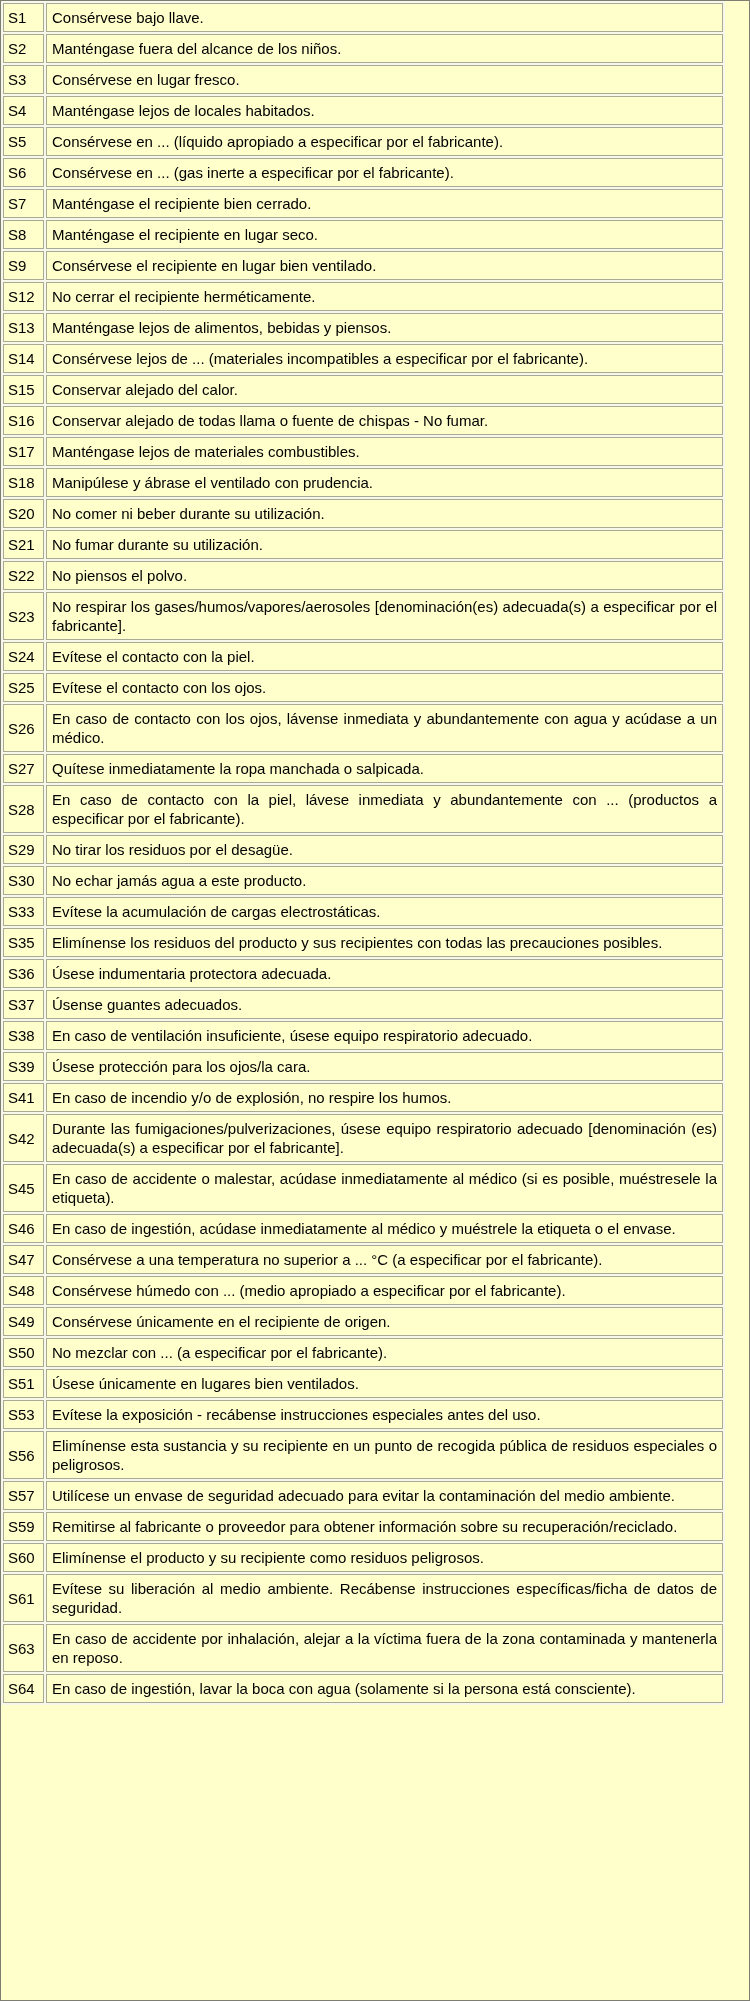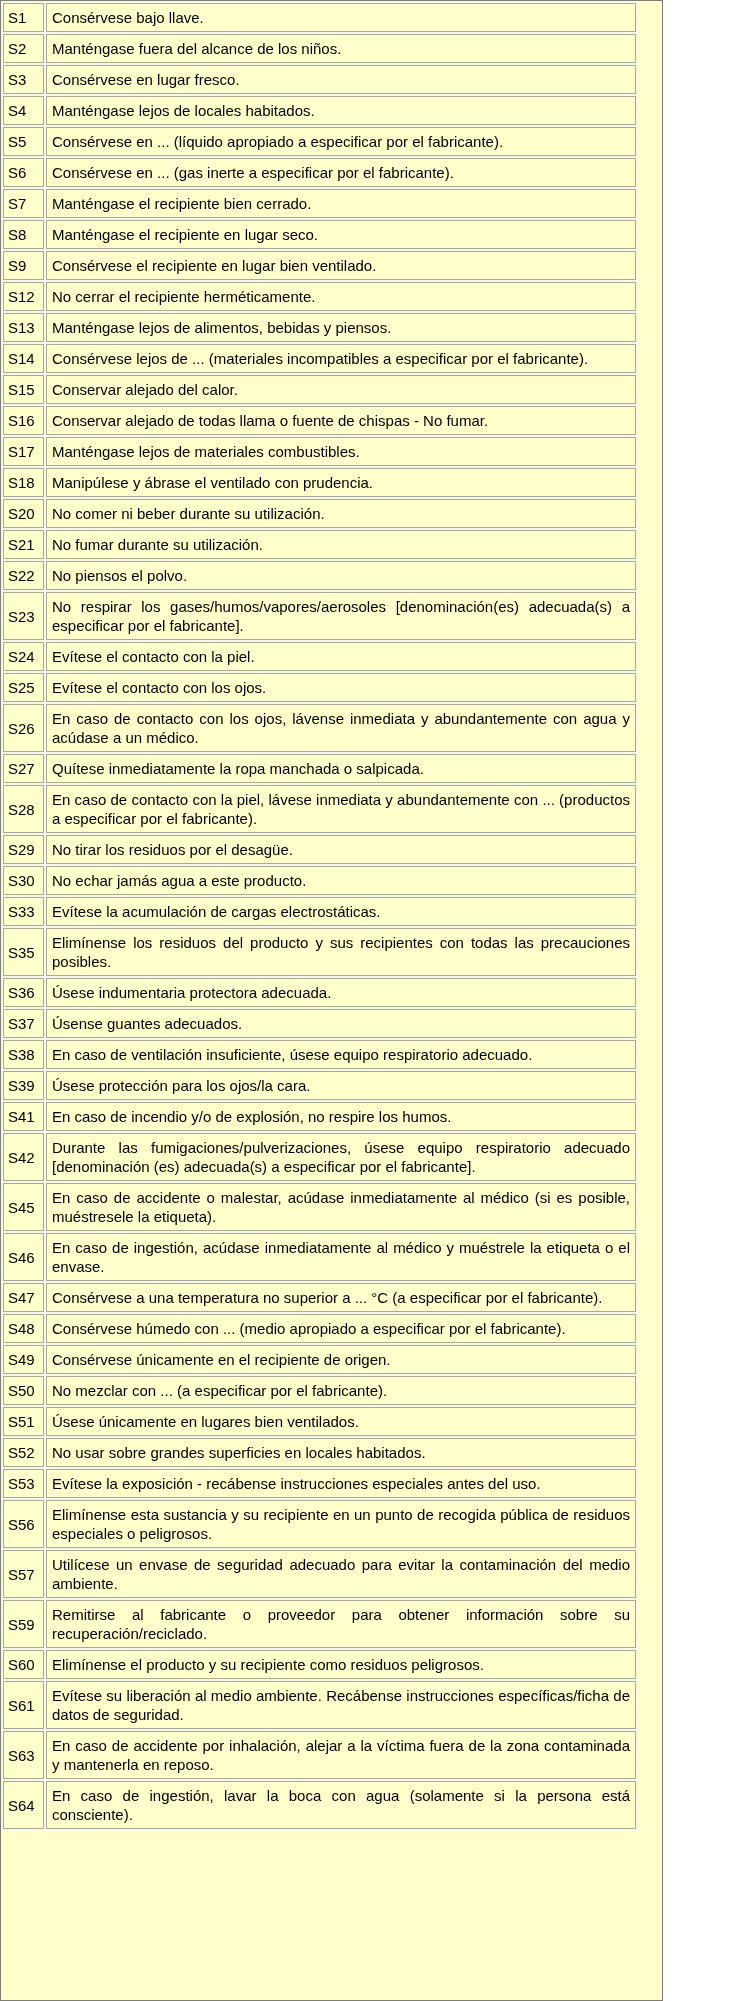--- a/index.html
+++ b/index.html
@@ -3,21 +3,21 @@
 <meta charset="utf-8">
 <style>
   html, body {
     margin: 0;
     padding: 0;
     background: #ffffff;
     font-family: "Liberation Sans", "DejaVu Sans", sans-serif;
   }
   .table-wrap {
     box-sizing: border-box;
-    width: 663px;
+    width: 750px;
     min-height: 2001px;
     border: 1px solid #7d7d72;
     background: #ffffcc;
     padding-right: 24px;
   }
   table.s-phrases {
     width: 100%;
     border-collapse: separate;
     border-spacing: 2px;
     background: #f8f8ea; 
@@ -212,24 +212,20 @@
         </tr>
         <tr>
           <td class="code">S50</td>
           <td class="phrase">No mezclar con ... (a especificar por el fabricante).</td>
         </tr>
         <tr>
           <td class="code">S51</td>
           <td class="phrase">Úsese únicamente en lugares bien ventilados.</td>
         </tr>
         <tr>
-          <td class="code">S52</td>
-          <td class="phrase">No usar sobre grandes superficies en locales habitados.</td>
-        </tr>
-        <tr>
           <td class="code">S53</td>
           <td class="phrase">Evítese la exposición - recábense instrucciones especiales antes del uso.</td>
         </tr>
         <tr>
           <td class="code">S56</td>
           <td class="phrase">Elimínense esta sustancia y su recipiente en un punto de recogida pública de residuos especiales o peligrosos.</td>
         </tr>
         <tr>
           <td class="code">S57</td>
           <td class="phrase">Utilícese un envase de seguridad adecuado para evitar la contaminación del medio ambiente.</td>

